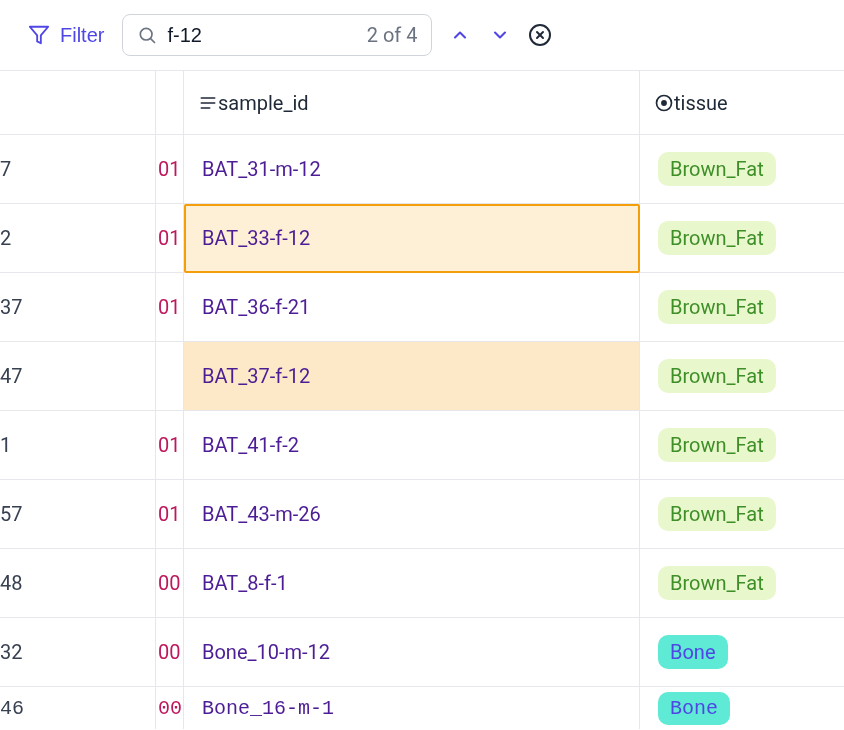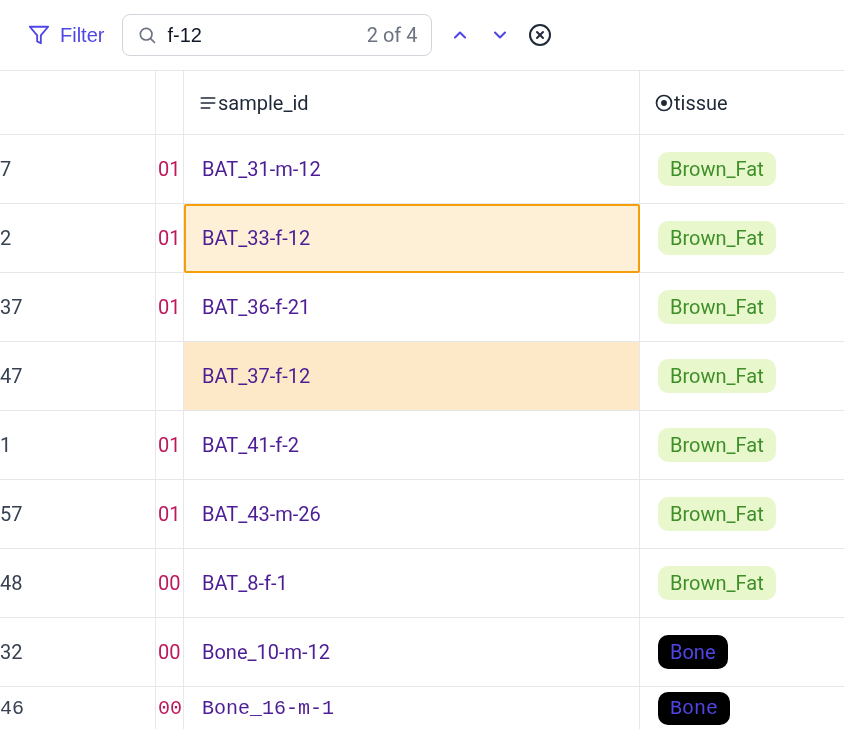--- a/index.html
+++ b/index.html
@@ -167,21 +167,21 @@
       padding: 5px 12px;
       border-radius: 10px;
       font-size: 20px;
       font-weight: 400;
     }
     .tag-brown_fat {
       background: #e9f7cc;
       color: #3f8f29;
     }
     .tag-bone {
-      background: #000000;
+      background: #5eead4;
       color: #4f46e5;
     }
 
     
     .fade-bottom .cell {
       height: 42px;
       border-bottom: none;
       font-family: Liberation Mono, monospace;
     }
   </style>

